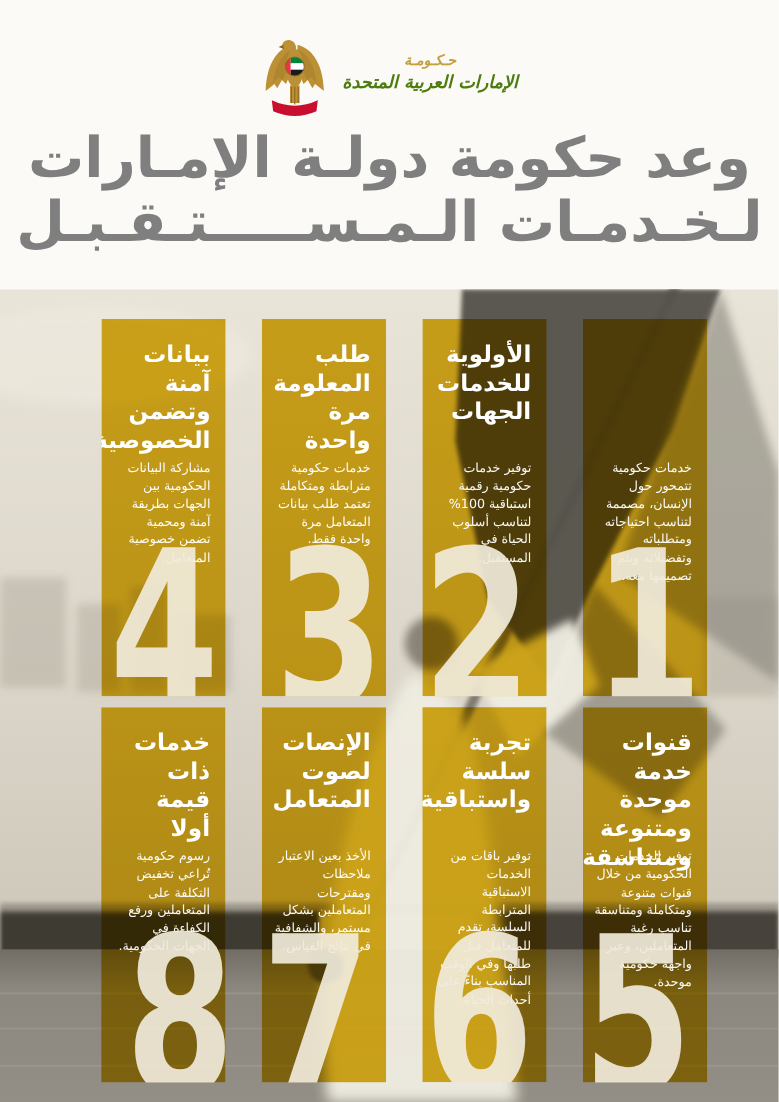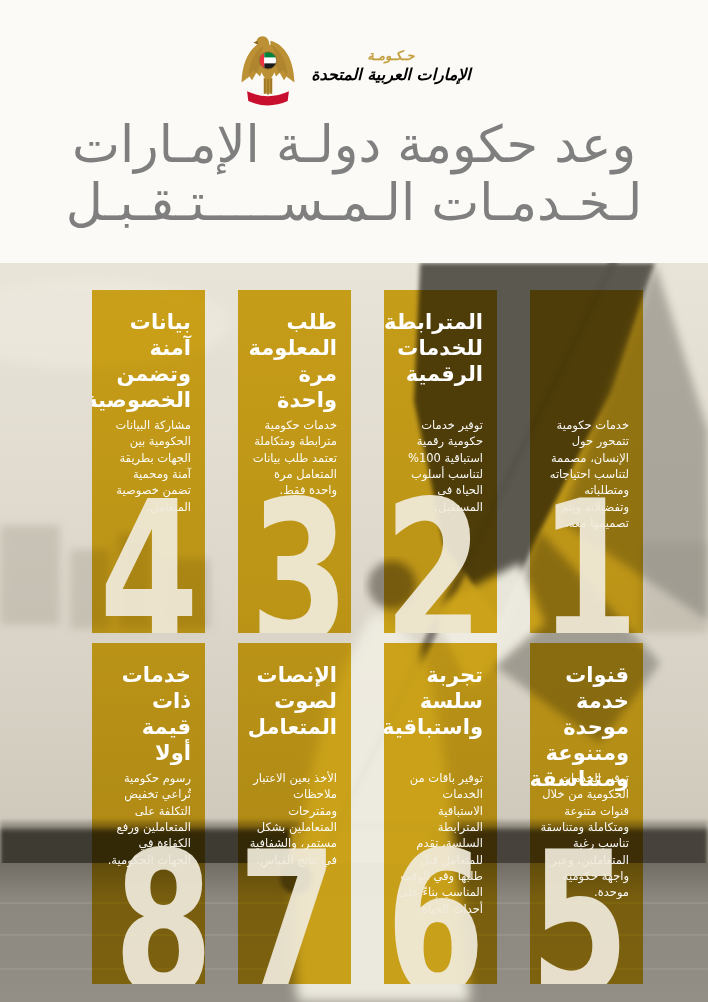--- a/index.html
+++ b/index.html
@@ -4,24 +4,24 @@
 <style>
   * { margin:0; padding:0; box-sizing:border-box; }
   body { background:#ffffff; font-family:"DejaVu Sans", sans-serif; }
   .page { position:relative; width:708px; height:1002px; overflow:hidden; background:#fbfaf6; }
 
   
   .logo-row { position:absolute; top:26px; left:0; right:0;
     display:flex; justify-content:center; align-items:center; gap:12px; }
   .logo-text { display:flex; flex-direction:column; text-align:center; direction:rtl;font-style:italic; }
   .logo-text .l1 { font-size:13px; font-weight:bold; color:#c3a040; line-height:18px; }
-  .logo-text .l2 { font-size:16px; font-weight:bold; color:#000000; line-height:20px; }
+  .logo-text .l2 { font-size:16px; font-weight:bold; color:#4d7c0f; line-height:20px; }
 
   .main-title { position:absolute; top:116px; left:0; right:0;
-    text-align:center; direction:rtl; color:#7f7f7f; font-weight:normal; }
+    text-align:center; direction:rtl; color:#7f7f7f; font-weight:bold; }
   .main-title .t1, .main-title .t2 { font-size:51px; line-height:58px; white-space:nowrap; }
 
   
   .photo { position:absolute; top:263px; left:0; width:708px; height:739px; }
 
   
   .row { position:absolute; left:68px; width:575px;
     display:grid; grid-template-columns:repeat(4,1fr); gap:9px; direction:rtl; }
   .row-top { top:290px; height:343px; }
   .row-bottom { top:643px; height:341px; }
@@ -157,21 +157,21 @@
 
   <div class="row row-top">
     <div class="card c1">
       <div class="tint"></div>
       <div class="card-body">خدمات حكومية تتمحور حول الإنسان، مصممة لتناسب احتياجاته ومتطلباته وتفضيلاته ويتم تصميمها معه.</div>
       <div class="digit">1</div>
     </div>
     <div class="card c2">
       <div class="tint"></div>
       <div class="card-content">
-          <div class="card-title">المترابطة للخدمات الرقمية</div>
+          <div class="card-title">الأولوية للخدمات الجهات</div>
         </div>
       <div class="card-body">توفير خدمات حكومية رقمية استباقية 100% لتناسب أسلوب الحياة في المستقبل.</div>
       <div class="digit">2</div>
     </div>
     <div class="card c3">
       <div class="tint"></div>
       <div class="card-content">
           <div class="card-title">طلب المعلومة مرة واحدة</div>
         </div>
       <div class="card-body">خدمات حكومية مترابطة ومتكاملة تعتمد طلب بيانات المتعامل مرة واحدة فقط.</div>

